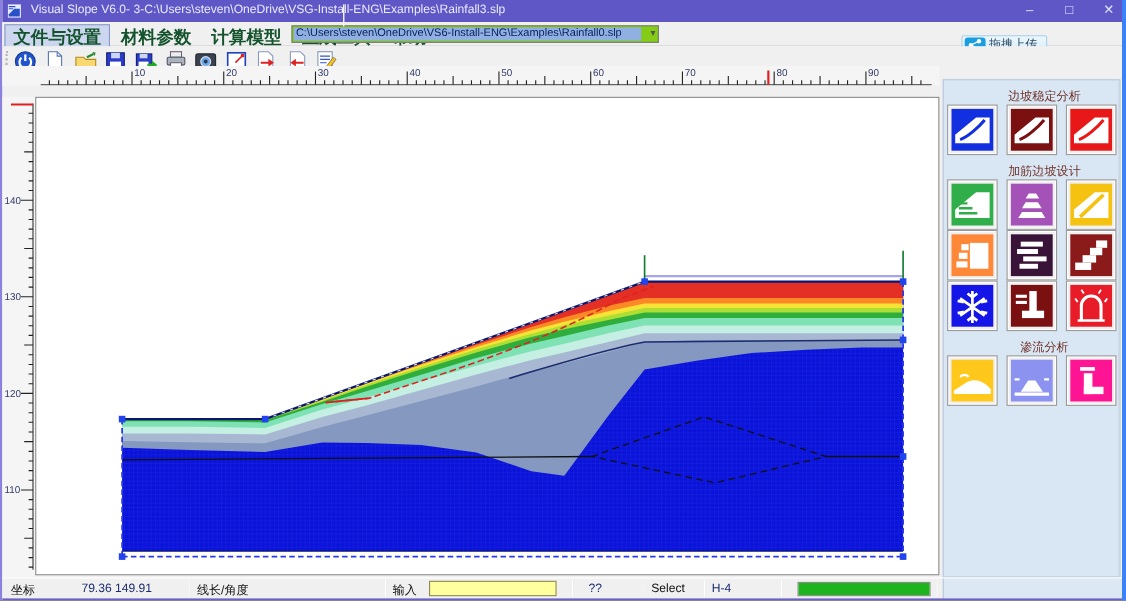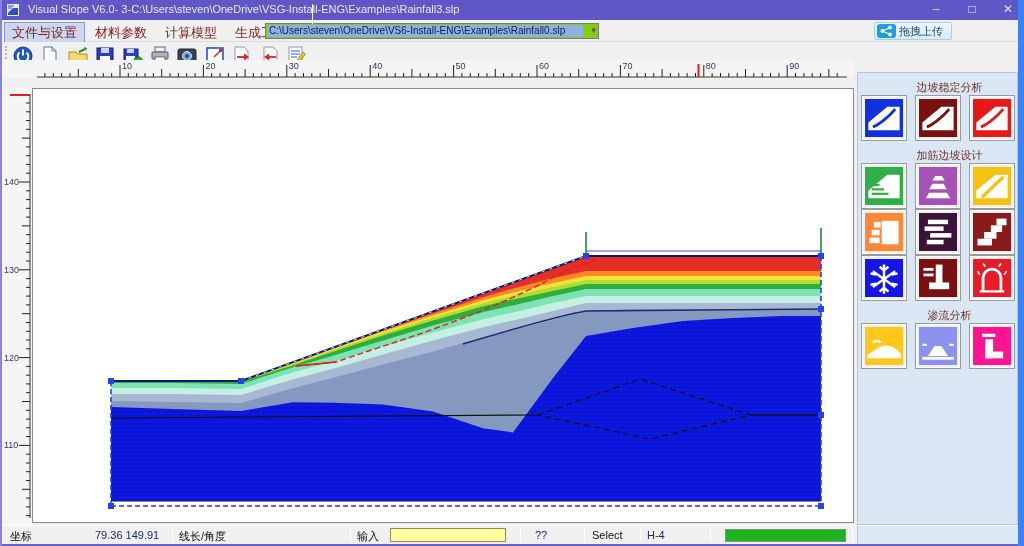--- a/index.html
+++ b/index.html
@@ -1,33 +1,33 @@
 <!DOCTYPE html>
 <html><head>
 <meta charset="utf-8">
 <style>
   html,body{margin:0;padding:0;background:#444;}
   *{box-sizing:border-box;font-family:"Liberation Sans","DejaVu Sans",sans-serif;}
   #window{position:relative;width:1024px;height:546px;background:#f0f0f0;overflow:hidden;
-          border-left:2px solid #8a82dc;border-right:6px solid #3b82f6;}
+          border-left:2px solid #8a82dc;border-right:4px solid #3b82f6;}
   
   #titlebar{position:absolute;left:0;top:0;width:1024px;height:20px;background:#5f57c6;color:#eef0ff;}
   #appicon{position:absolute;left:5px;top:3px;width:14px;height:14px;}
   #titletext{position:absolute;left:26px;top:3px;font-size:11px;white-space:nowrap;color:#e9ebff;}
   .wbtn{position:absolute;top:0;width:36px;height:20px;text-align:center;line-height:19px;color:#dfe2ff;font-size:12px;}
   #btn-min{right:72px;} #btn-max{right:36px;} #btn-close{right:0;}
   
   #menubar{position:absolute;left:0;top:20px;width:1024px;height:22px;background:#f0f0f0;border-bottom:1px solid #dcdcdc;}
-  .menu-item{display:inline-block;font-size:13px;color:#7f1d1d;padding:2px 8px;margin-top:2px;margin-left:2px;}
+  .menu-item{display:inline-block;font-size:16px;color:#14532d;padding:2px 8px;margin-top:2px;margin-left:2px;font-weight:bold;}
   .menu-item.active{background:#ccd7ef;border:1px solid #8898c8;padding:1px 7px;}
   #filecombo{position:absolute;left:263px;top:3px;width:334px;height:16px;background:#84cc16;border:1px solid #7a7a7a;font-size:10px;}
   #filecombo .val{position:absolute;left:1px;top:1px;right:15px;bottom:1px;background:#8fb0e0;color:#0a1e5e;
                   line-height:12px;padding-left:2px;white-space:nowrap;overflow:hidden;}
   #filecombo .arrow{position:absolute;right:2px;top:1px;font-size:9px;color:#555;}
-  #uploadbtn{position:absolute;right:74px;top:2px;height:18px;background:linear-gradient(#ecf7fe,#d6ecfa);
+  #uploadbtn{position:absolute;right:74px;top:12px;height:18px;background:linear-gradient(#ecf7fe,#d6ecfa);
              border:1px solid #a8d0ea;border-radius:2px;font-size:11px;color:#2a4a66;padding:0 8px 0 24px;line-height:16px;}
   #uploadbtn .tile{position:absolute;left:2px;top:1px;width:19px;height:14px;background:#1a9ee0;border-radius:3px;}
   
   #toolbar{position:absolute;left:0;top:42px;width:1024px;height:28px;background:#f0f0f0;}
   #toolgrip{position:absolute;left:3px;top:46px;width:3px;height:20px;border-left:2px dotted #b5b5b5;}
   .tbtn{position:absolute;top:2px;width:24px;height:24px;}
   .tbtn svg{width:22px;height:22px;margin:1px;}
   #toolsep{position:absolute;left:310px;top:4px;width:1px;height:20px;background:#c8c8c8;border-right:1px solid #fff;}
   
   #hruler{position:absolute;left:0;top:60px;width:852px;height:18px;background:#f5f5f5;}
@@ -525,21 +525,21 @@
               </g>
             </svg>
           </span>
         </div>
       </div>
     </div>
   <div id="panelscroll"></div>
 
   <div id="statusbar">
     <span class="sb" style="left:8px">坐标</span>
-    <span class="sb sbv" style="left:93px">79.36  149.91</span>
+    <span class="sb sbv" style="left:72px">79.36  149.91</span>
     <span class="sbsep" style="left:170px"></span>
     <span class="sb" style="left:177px">线长/角度</span>
     <span class="sbsep" style="left:348px"></span>
     <span class="sb" style="left:355px">输入</span>
     <div id="sb-input-box"></div>
     <span class="sbsep" style="left:518px"></span>
     <span class="sb sbv" style="left:533px">??</span>
     <span class="sbsep" style="left:582px"></span>
     <span class="sb" style="left:590px">Select</span>
     <span class="sbsep" style="left:638px"></span>

